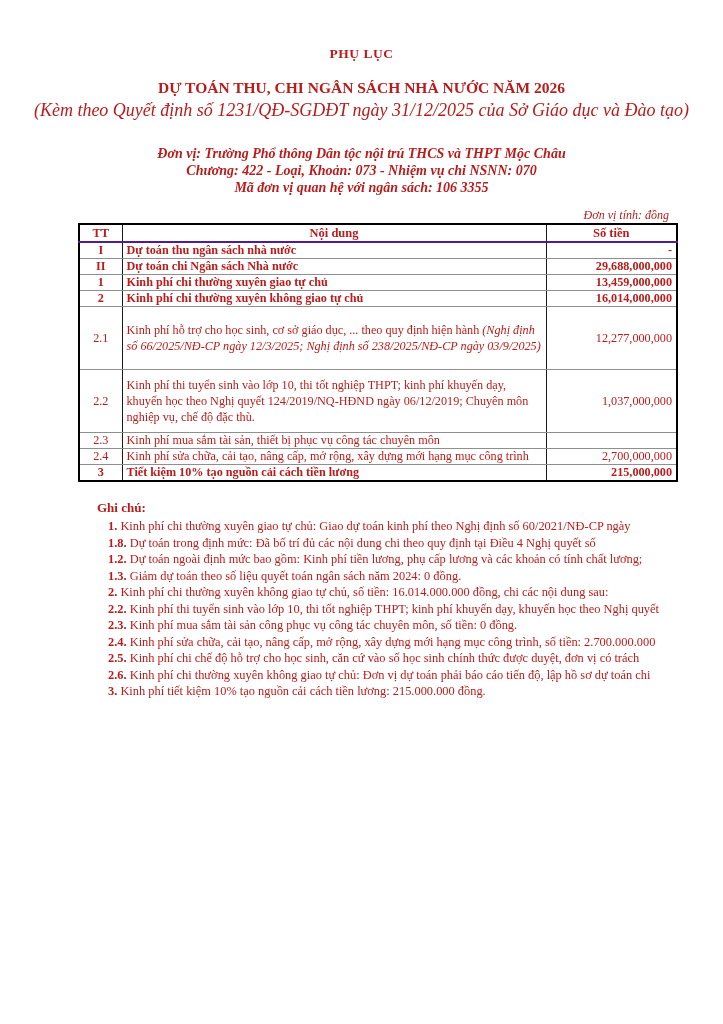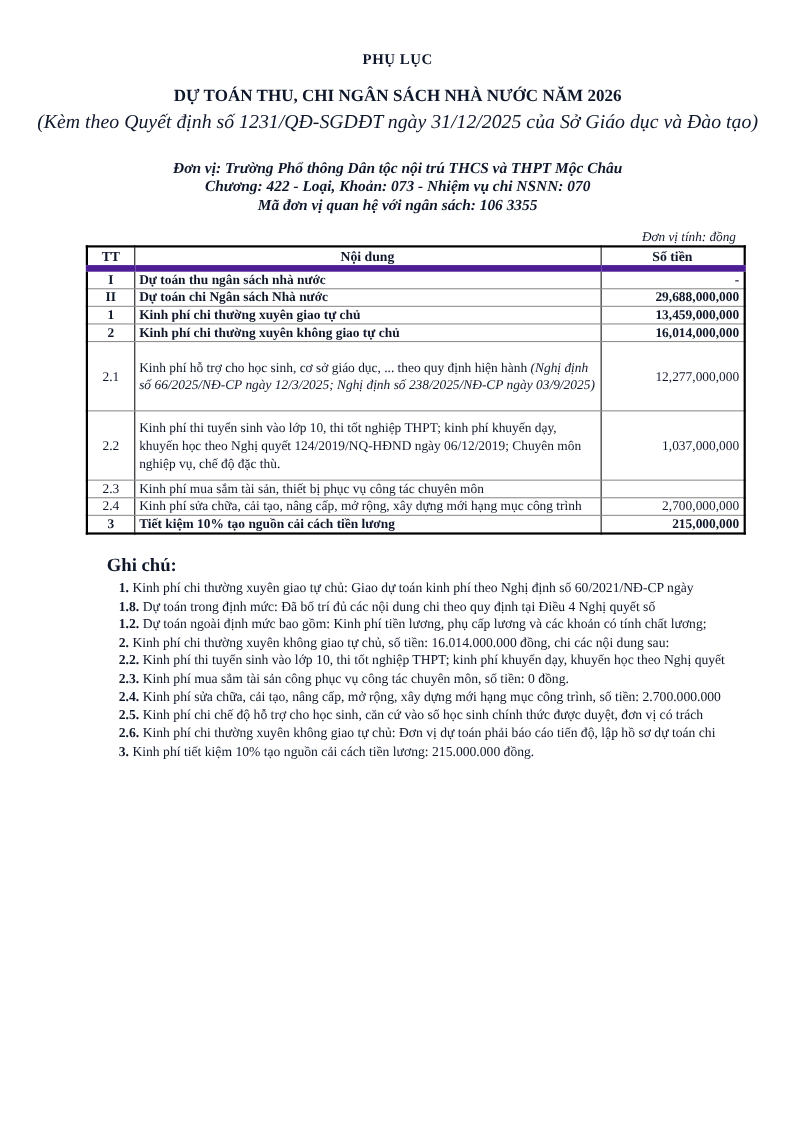--- a/index.html
+++ b/index.html
@@ -5,21 +5,21 @@
   html, body {
     margin: 0;
     padding: 0;
     background: #ffffff;
   }
   .page {
     position: relative;
     width: 723px;
     height: 1024px;
     background: #ffffff;
-    color: #0f172a;
+    color: #b91c1c;
     font-family: "Liberation Serif", "DejaVu Serif", serif;
     box-sizing: border-box;
     padding-top: 46px;
     overflow: hidden;
   }
   .c { text-align: center; }
   .appendix {
     font-weight: bold;
     font-size: 13.5px;
     letter-spacing: 0.5px;
@@ -66,35 +66,35 @@
     font-size: 12.2px;
     padding: 0 4px;
     vertical-align: middle;
     overflow: hidden;
   }
   table.budget thead th {
     font-weight: bold;
     font-size: 12.5px;
     height: 16px;
     text-align: center;
-    border-bottom: 6px solid #4c1d95;
+    border-bottom: 2px solid #4c1d95;
   }
   tr.h15 td { height: 15px; }
   tr.tall td { height: 62px; line-height: 16px; }
   td.tt { text-align: center; padding: 0; }
   td.amount { text-align: right; }
   tr.bold td { font-weight: bold; }
   .it { font-style: italic; }
   .notes {
     margin: 18px 0 0 97px;
     font-size: 12.4px;
   }
   .notes-heading {
     font-weight: bold;
-    font-size: 17px;
+    font-size: 13px;
     margin-bottom: 2px;
   }
   .note-line {
     margin-left: 11px;
     line-height: 16.5px;
     white-space: nowrap;
   }
   .note-num { font-weight: bold; }
 </style>
 </head>
@@ -179,20 +179,21 @@
         </tbody>
     </table>
   </div>
 
   <div class="notes">
     <div class="notes-heading">Ghi chú:</div>
     <div id="notes-list">
         <div class="note-line"><span class="note-num">1. </span><span>Kinh phí chi thường xuyên giao tự chủ: Giao dự toán kinh phí  theo Nghị định số 60/2021/NĐ-CP ngày</span></div>
         <div class="note-line"><span class="note-num">1.8. </span><span>Dự toán trong định mức: Đã bố trí đủ các nội dung chi theo quy định tại Điều 4 Nghị quyết số</span></div>
         <div class="note-line"><span class="note-num">1.2. </span><span>Dự toán ngoài định mức bao gồm: Kinh phí tiền lương, phụ cấp lương và các khoản có tính chất  lương;</span></div>
+        <div class="note-line"><span class="note-num">1.3. </span><span>Giảm dự toán theo số liệu quyết toán ngân sách năm 2024: 0 đồng.</span></div>
         <div class="note-line"><span class="note-num">2. </span><span>Kinh phí chi  thường xuyên không giao tự chủ, số tiền: 16.014.000.000 đồng, chi các nội dung sau:</span></div>
         <div class="note-line"><span class="note-num">2.2. </span><span>Kinh phí thi tuyển sinh vào lớp 10, thi tốt nghiệp THPT; kinh phí khuyến dạy, khuyến học theo Nghị quyết</span></div>
         <div class="note-line"><span class="note-num">2.3. </span><span>Kinh phí mua sắm tài sản công phục vụ công tác chuyên môn, số tiền: 0 đồng.</span></div>
         <div class="note-line"><span class="note-num">2.4. </span><span>Kinh phí sửa chữa, cải tạo, nâng cấp, mở rộng, xây dựng mới hạng mục công trình, số tiền: 2.700.000.000</span></div>
         <div class="note-line"><span class="note-num">2.5. </span><span>Kinh phí chi chế độ hỗ trợ cho học sinh, căn cứ vào số học sinh chính thức được duyệt, đơn vị có trách</span></div>
         <div class="note-line"><span class="note-num">2.6. </span><span>Kinh phí chi thường xuyên không giao tự chủ: Đơn vị dự toán phải báo cáo tiến độ, lập hồ sơ dự toán chi</span></div>
         <div class="note-line"><span class="note-num">3. </span><span>Kinh phí tiết kiệm 10% tạo nguồn cải cách tiền lương: 215.000.000 đồng.</span></div>
       </div>
   </div>
 

